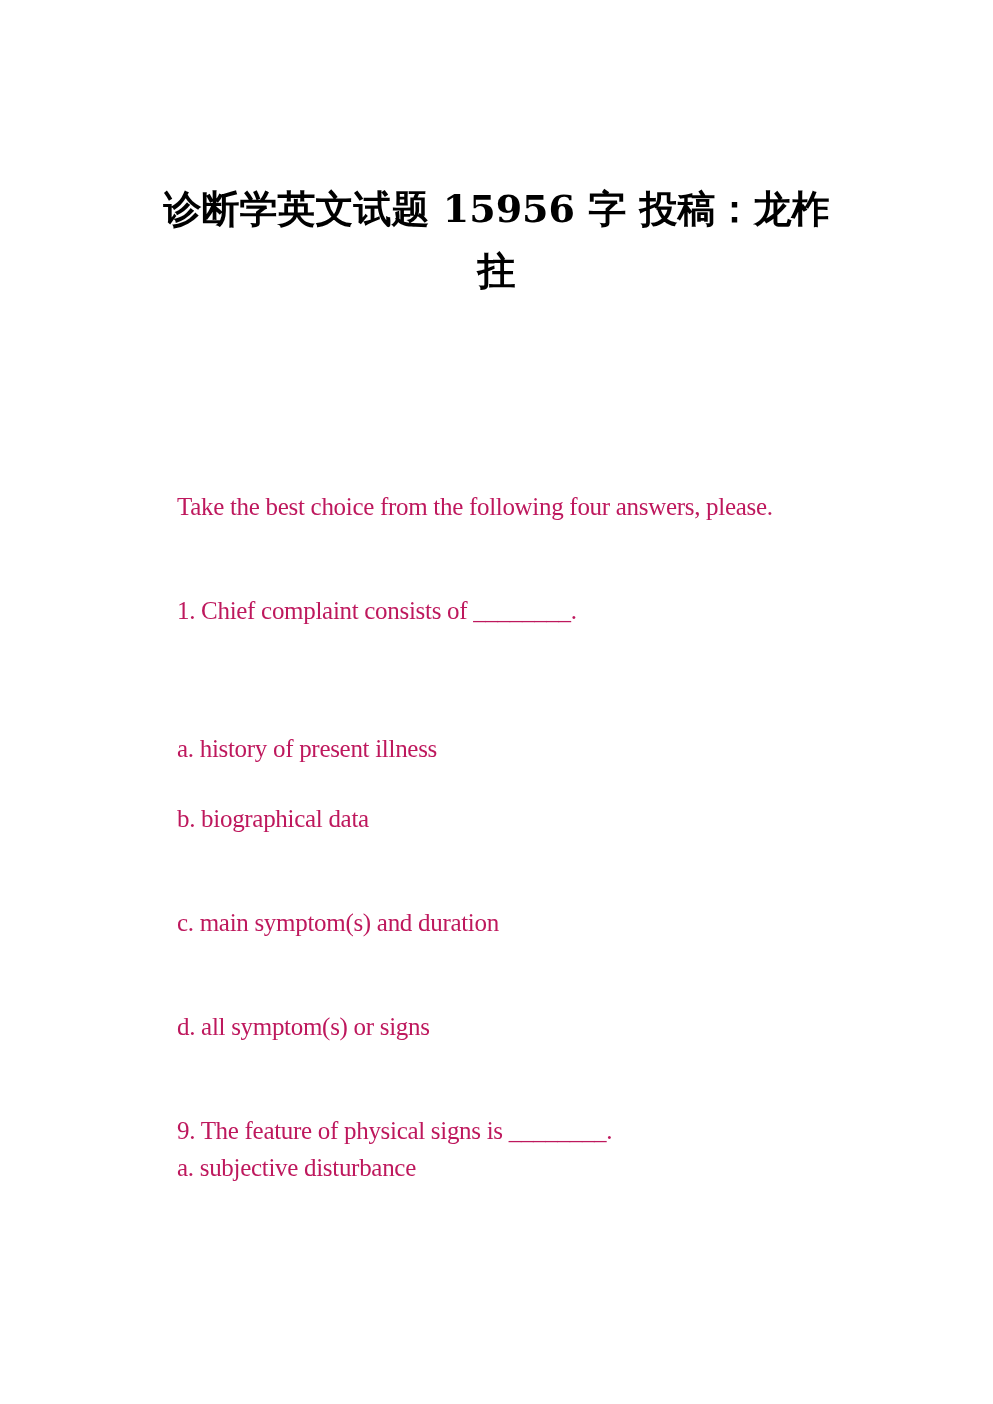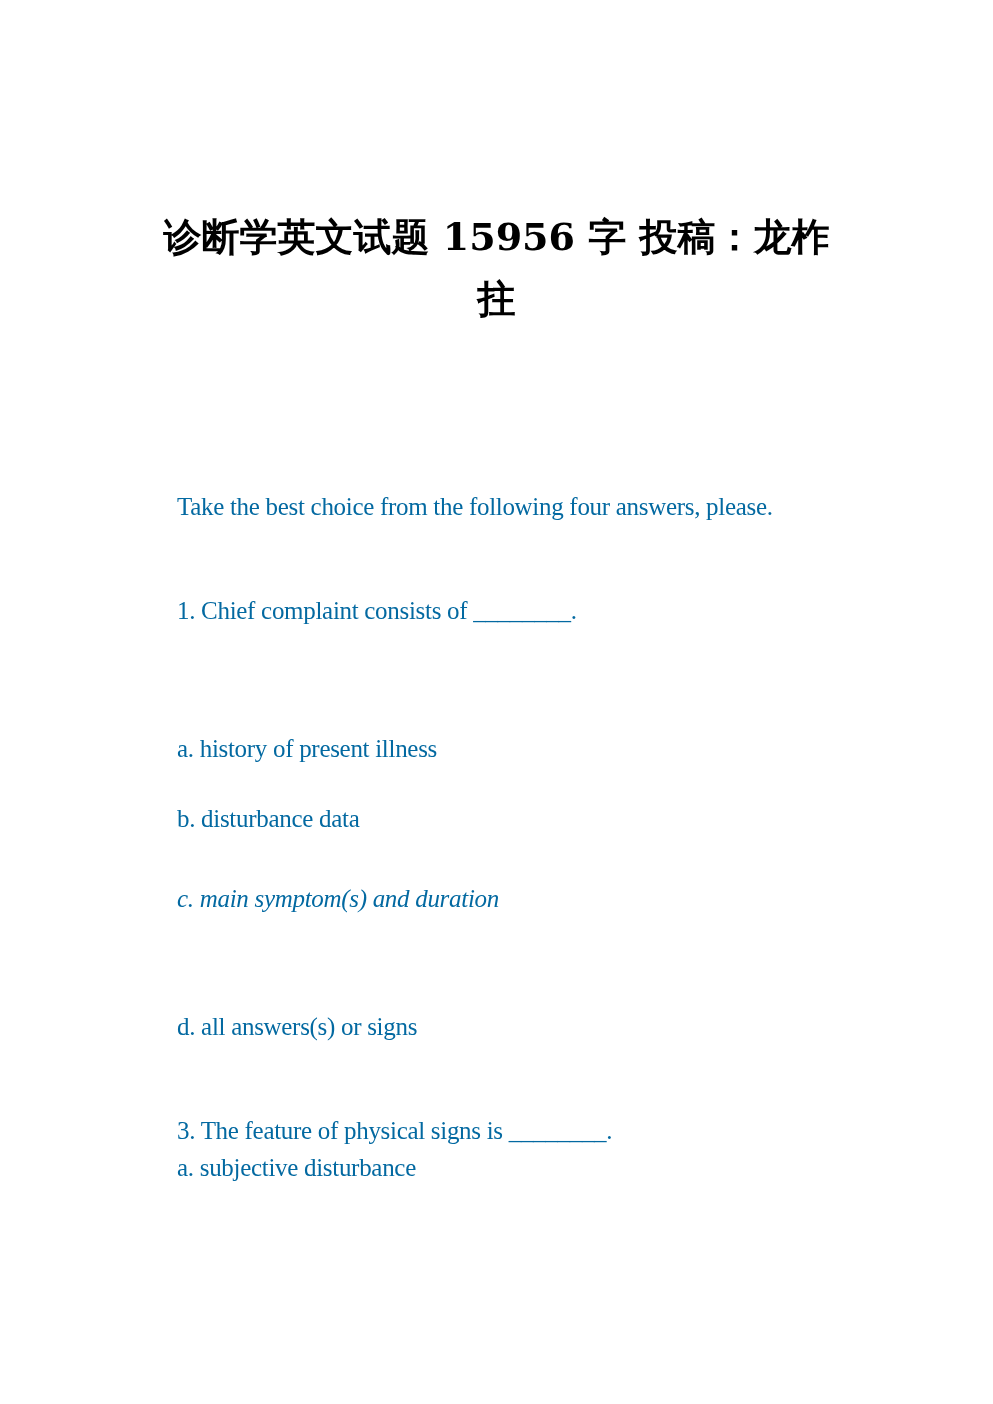--- a/index.html
+++ b/index.html
@@ -1,38 +1,38 @@
 <!DOCTYPE html>
 <html><head>
   <meta charset="utf-8">
   <style>
     html, body { margin: 0; padding: 0; background: #ffffff; }
     body { width: 993px; height: 1404px; position: relative; overflow: hidden; }
     .title {
       position: absolute; left: 150px; width: 693px; top: 178px;
       text-align: center; font-family: "DejaVu Serif", "Liberation Serif", serif;
-      font-weight: bold; font-size: 38px; line-height: 62px; color: #000; margin-top: 28px;
+      font-weight: bold; font-size: 38px; line-height: 62px; color: #000;
     }
     .line {
       position: absolute; left: 177px; font-family: "Liberation Serif", serif;
-      font-size: 25px; color: #0369a1; white-space: nowrap; letter-spacing: -0.3px;
+      font-size: 25px; color: #be185d; white-space: nowrap; letter-spacing: -0.3px;
     }
   </style>
 </head>
 <body>
 
 <div>
   <div class="title">
     <div>诊断学英文试题 15956 字  投稿：龙柞</div>
     <div>拄</div>
   </div>
 
   <div class="line" style="top:493px;">Take the best choice from the following four answers, please.</div>
 
   <div class="line" style="top:597px;text-align:right;">1. Chief complaint consists of ________.</div>
   <div class="line" style="top:735px;">a. history of present illness</div>
-  <div class="line" style="top:805px;">b. disturbance data</div>
-  <div class="line" style="top:885px;font-style:italic;">c. main symptom(s) and duration</div>
-  <div class="line" style="top:1013px;">d. all answers(s) or signs</div>
+  <div class="line" style="top:805px;">b. biographical data</div>
+  <div class="line" style="top:909px;">c. main symptom(s) and duration</div>
+  <div class="line" style="top:1013px;">d. all symptom(s) or signs</div>
 
-  <div class="line" style="top:1117px;">3. The feature of physical signs is ________.</div>
+  <div class="line" style="top:1117px;">9. The feature of physical signs is ________.</div>
   <div class="line" style="top:1154px;">a. subjective disturbance</div>
 </div>
 
 </body></html>

